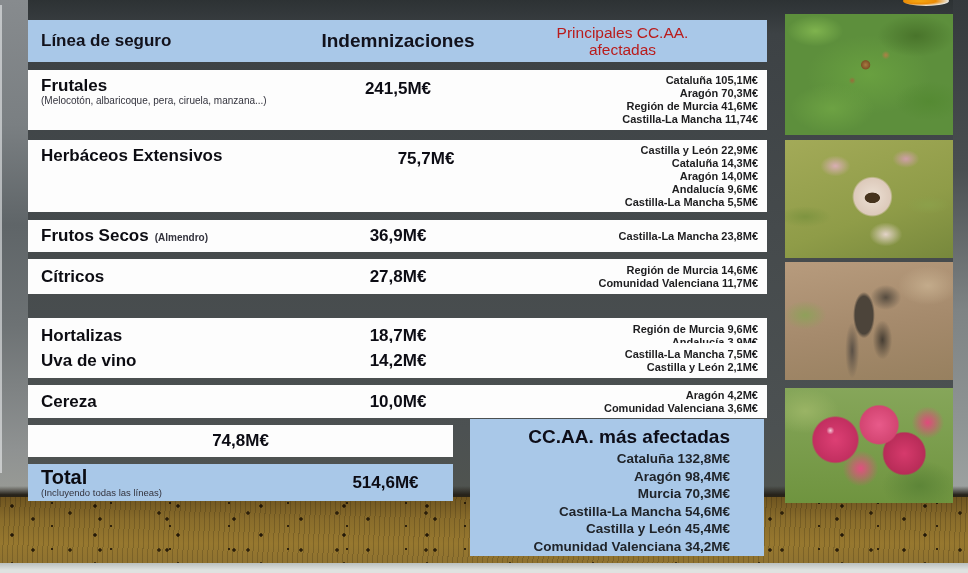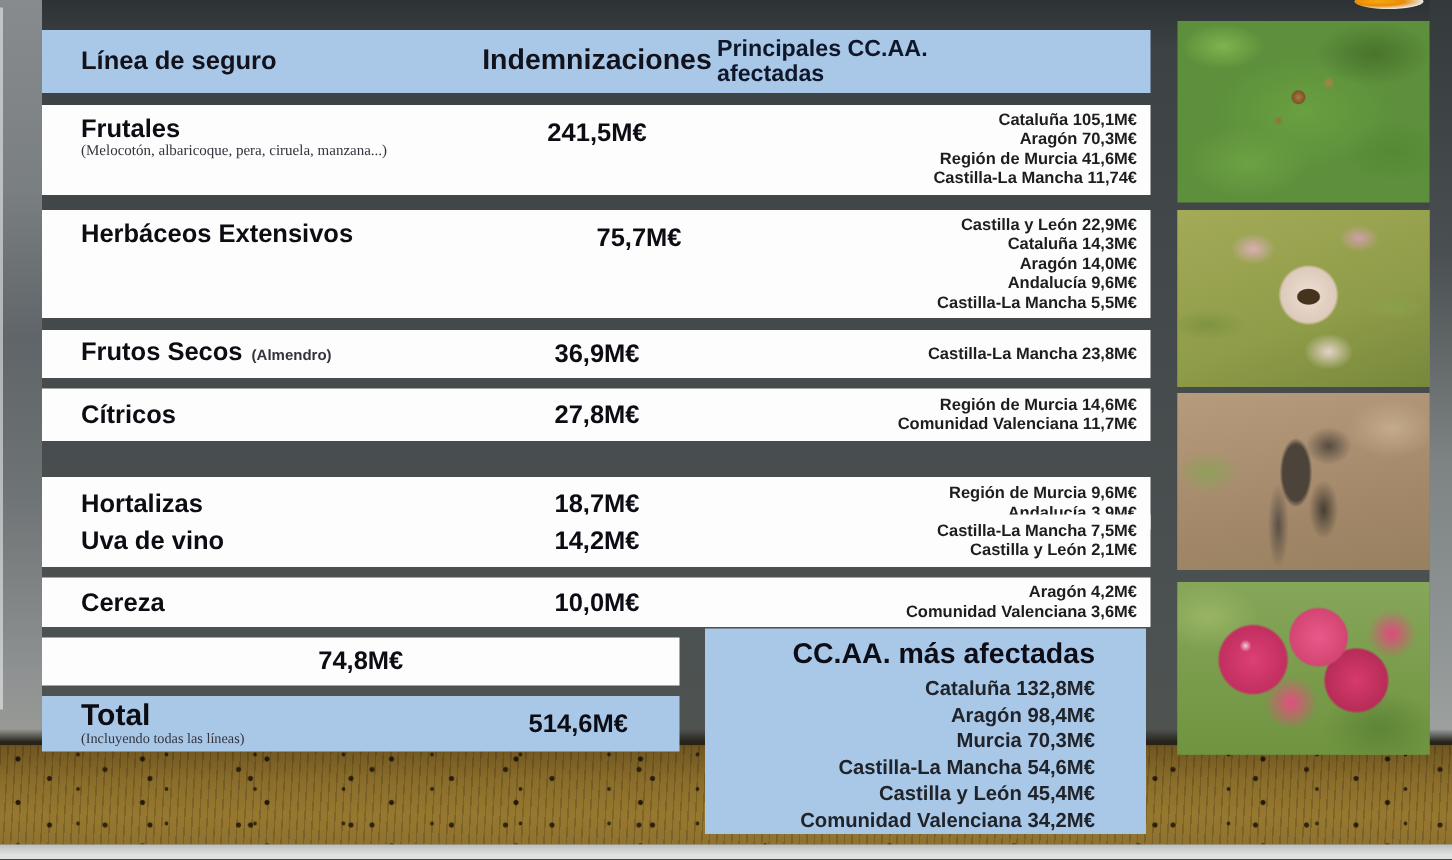--- a/index.html
+++ b/index.html
@@ -27,33 +27,33 @@
       linear-gradient(180deg,#6f5520 0%,#8a6d2b 35%,#97782f 70%,#8f7230 100%);
     background-size:83px 29px,67px 31px,59px 23px,89px 37px,auto,auto;}
   .bottom-strip{position:absolute;left:0;top:563px;width:968px;height:10px;
     background:linear-gradient(180deg,#b9bfbe 0%,#dfe2e0 70%);}
   .logo{position:absolute;left:903px;top:-4px;width:46px;height:10px;border-radius:50%;
     background:radial-gradient(ellipse at 35% 50%, #f6a912 0%, #ea8b06 40%, rgba(242,241,236,.95) 70%, rgba(242,241,236,0) 100%);}
 
   
   .hdr,.row{position:absolute;left:28px;width:739px;box-sizing:border-box;display:flex;}
   .hdr{top:20px;height:42px;background:#a9c8e8;align-items:center;}
-  .c1{flex:0 0 290px;padding-left:26px;box-sizing:border-box;}
+  .c1{flex:0 0 290px;padding-left:13px;box-sizing:border-box;}
   .c2{flex:0 0 160px;display:flex;align-items:center;justify-content:center;
       font-size:17px;font-weight:bold;color:#0c0c14;}
   .c3{flex:1;display:flex;flex-direction:column;justify-content:center;text-align:right;
       padding-right:9px;font-size:11px;line-height:13px;font-weight:600;color:#1d1d1f;}
   .hdr .h1{font-size:17px;font-weight:bold;color:#12121c;}
   .hdr .h2{flex:0 0 160px;text-align:center;font-size:19px;font-weight:bold;color:#12121c;}
-  .hdr .h3{flex:1;text-align:left;font-size:15.5px;line-height:17px;font-weight:bold;
-           color:#0f172a;white-space:pre-line;}
+  .hdr .h3{flex:1;text-align:center;font-size:15.5px;line-height:17px;font-weight:normal;
+           color:#b91c1c;white-space:pre-line;}
   .row{background:#fdfdfd;}
   .row .c1{display:flex;flex-direction:column;justify-content:center;}
   .row-name{font-size:17px;font-weight:bold;color:#0c0c12;line-height:19px;}
-  .row-note{font-size:10px;color:#33333d;line-height:12px;font-weight:normal;font-family:Liberation Serif, serif;}
+  .row-note{font-size:10px;color:#33333d;line-height:12px;font-weight:normal;}
   .note-inline{font-size:10px;font-weight:bold;color:#33333d;margin-left:6px;}
   .row-tall .c1{justify-content:flex-start;padding-top:6px;}
   .row-tall .c2{align-items:flex-start;padding-top:9px;}
   .row-narrow{width:425px;}
   .row-narrow .c2{flex:1;}
   .row-blue{background:#a9c8e8;}
   .row-blue .row-name{font-size:20px;line-height:20px;}
   .row-blue .row-note{font-size:9.5px;}
   .row-pec .row-name{font-size:18px;}
 

